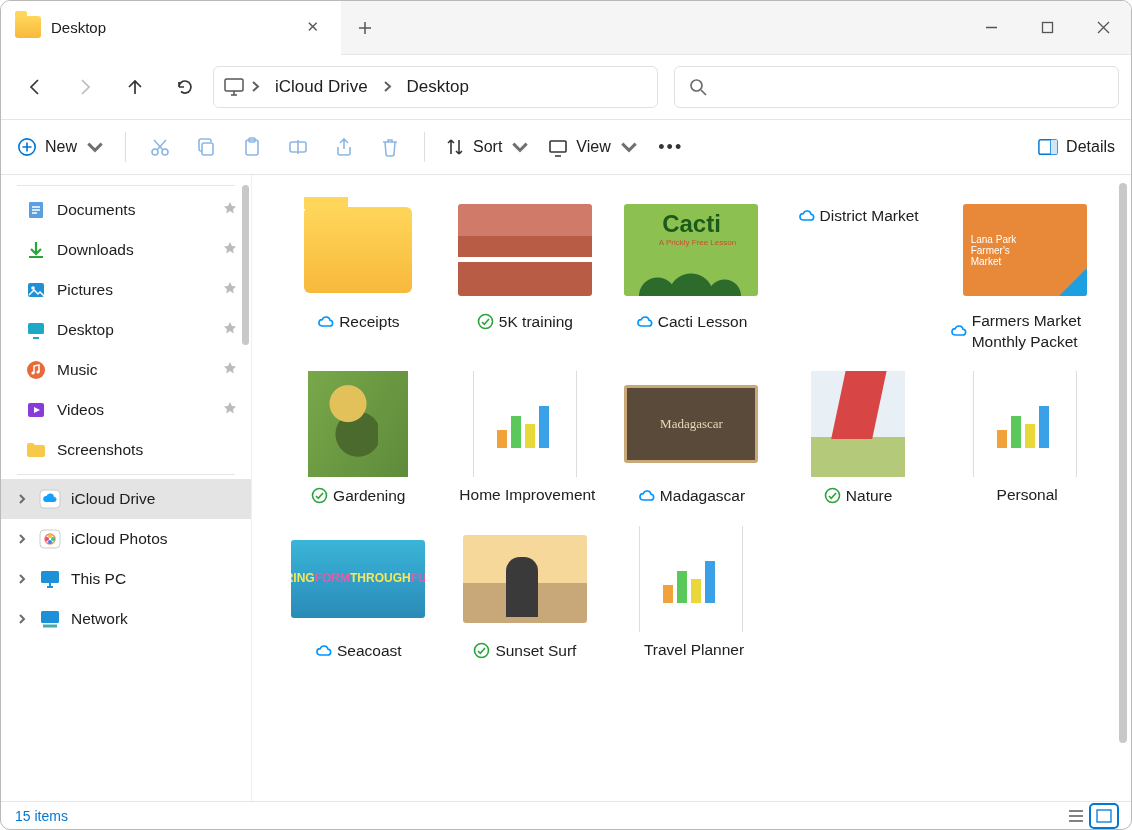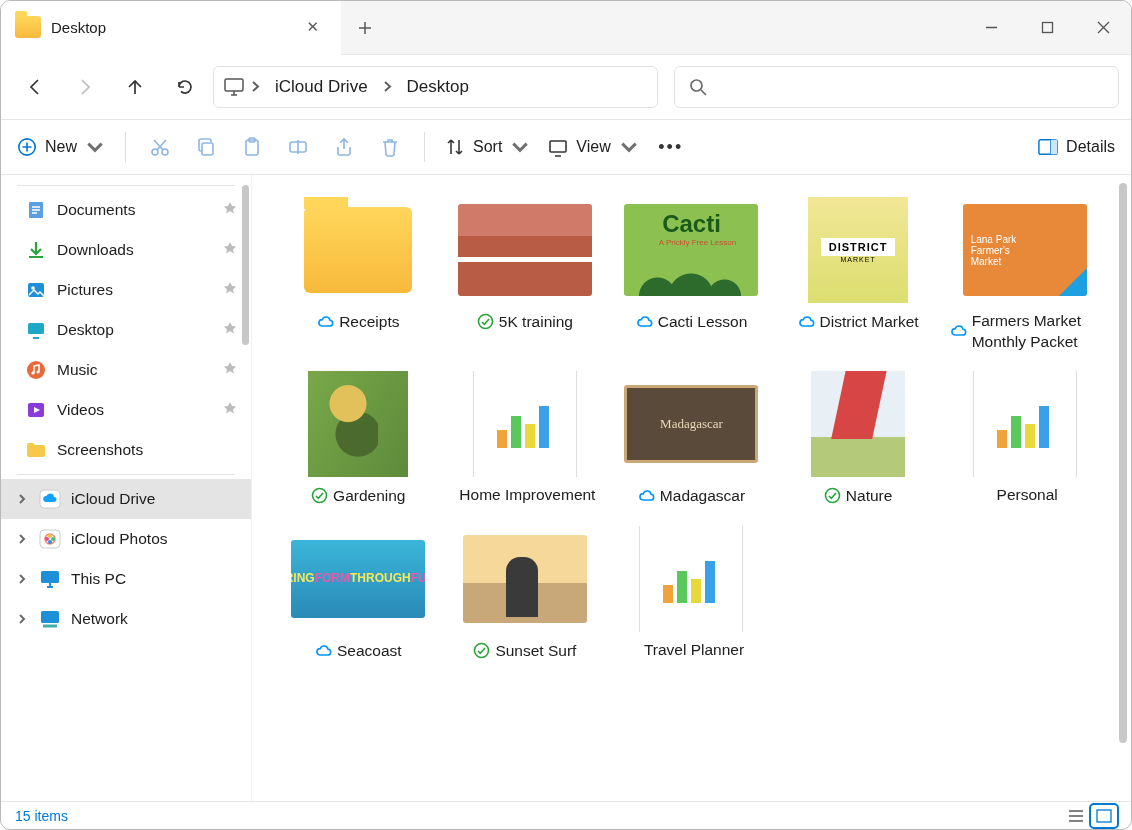--- a/index.html
+++ b/index.html
@@ -470,28 +470,20 @@
               </div>
             </div>
     <div class="item-label">
       <span class="status"><svg viewBox="0 0 17 17" fill="none" stroke="#0095ff" stroke-width="1.6">
                   <path d="M5 13a3.2 3.2 0 0 1 .3-6.4A4 4 0 0 1 13 7.2 2.6 2.6 0 0 1 12.5 13z"></path>
                 </svg></span>
       <span class="name">Cacti Lesson</span>
     </div>
           </div>
           <div class="item">
-            <div class="thumb">
-              <div class="thumb th-district" style="width:100px;height:126px;">
-                <div style="text-align:center">
-                  <div class="band">DISTRICT</div>
-                  <div style="font-size:7px;letter-spacing:1px;">MARKET</div>
-                </div>
-              </div>
-            </div>
     <div class="item-label">
       <span class="status"><svg viewBox="0 0 17 17" fill="none" stroke="#0095ff" stroke-width="1.6">
                   <path d="M5 13a3.2 3.2 0 0 1 .3-6.4A4 4 0 0 1 13 7.2 2.6 2.6 0 0 1 12.5 13z"></path>
                 </svg></span>
       <span class="name">District Market</span>
     </div>
           </div>
           <div class="item">
             <div class="thumb">
               <div class="thumb th-farmers" style="width:124px;height:92px;">

